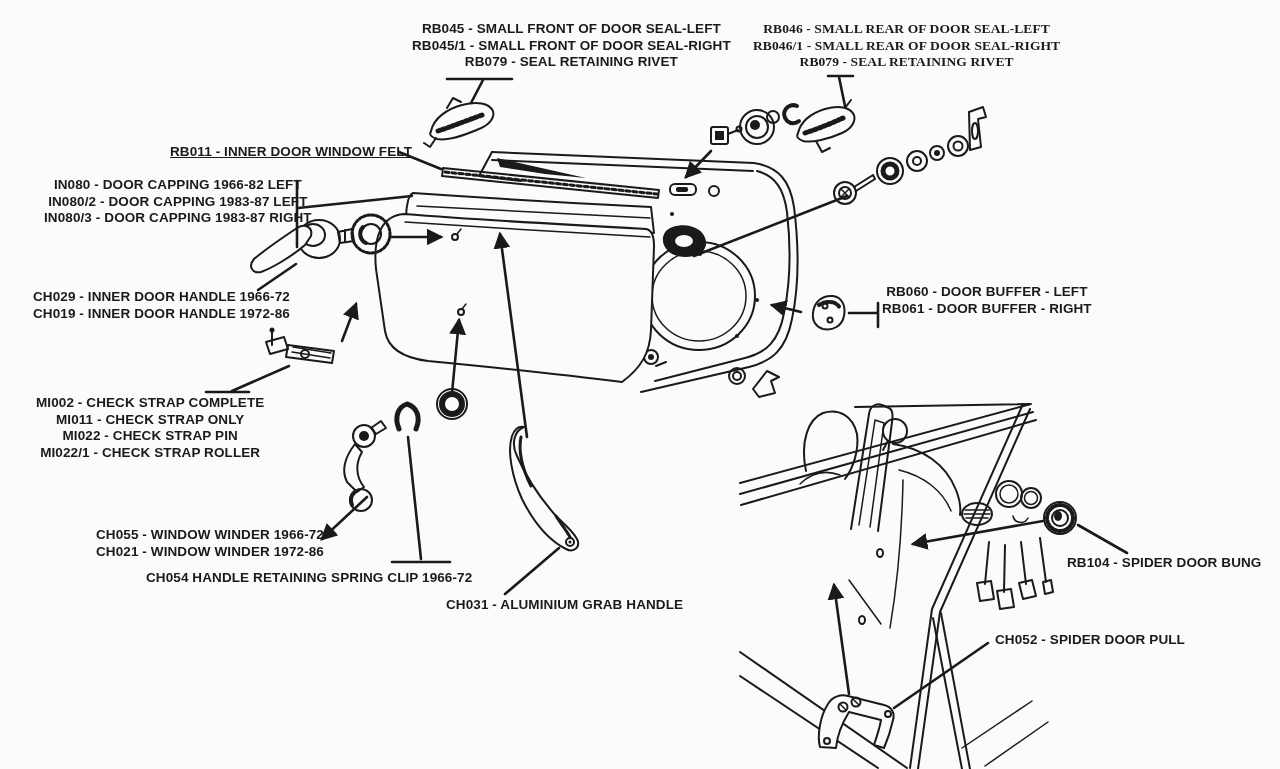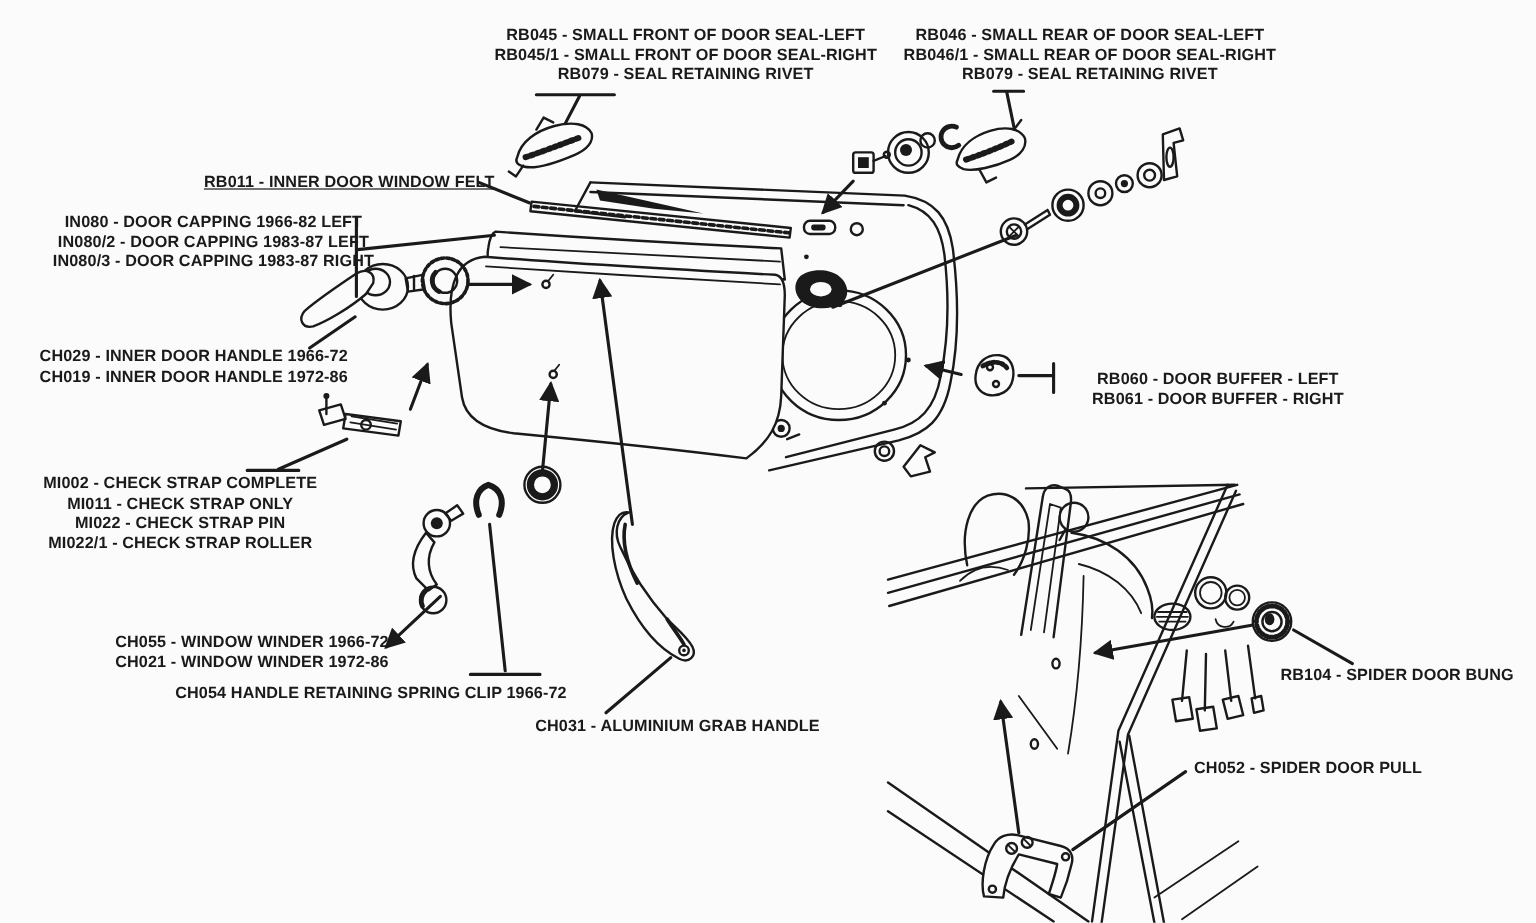--- a/index.html
+++ b/index.html
@@ -267,21 +267,21 @@
       <path d="M462,309 L466,304" stroke-width="1.5"></path>
     </g>
   </svg>
 
   <div class="label" style="left:412px; top:21px;">
     <div>RB045 - SMALL FRONT OF DOOR SEAL-LEFT</div>
     <div>RB045/1 - SMALL FRONT OF DOOR SEAL-RIGHT</div>
     <div>RB079 - SEAL RETAINING RIVET</div>
   </div>
 
-  <div class="label" style="left:753px; top:21px;">
+  <div class="label" style="left:753px; top:21px;font-family:Liberation Serif, serif;">
     <div>RB046 - SMALL REAR OF DOOR SEAL-LEFT</div>
     <div>RB046/1 - SMALL REAR OF DOOR SEAL-RIGHT</div>
     <div>RB079 - SEAL RETAINING RIVET</div>
   </div>
 
   <div class="label" style="left:170px; top:144px;text-decoration:underline;">
     <div>RB011 - INNER DOOR WINDOW FELT</div>
   </div>
 
   <div class="label" style="left:44px; top:177px;">
@@ -308,21 +308,21 @@
   </div>
 
   <div class="label" style="left:146px; top:570px;">
     <div>CH054 HANDLE RETAINING SPRING CLIP 1966-72</div>
   </div>
 
   <div class="label" style="left:446px; top:597px;">
     <div>CH031 - ALUMINIUM GRAB HANDLE</div>
   </div>
 
-  <div class="label" style="left:882px; top:308px;margin-left:28px;">
+  <div class="label" style="left:882px; top:284px;">
     <div>RB060 - DOOR BUFFER - LEFT</div>
     <div>RB061 - DOOR BUFFER - RIGHT</div>
   </div>
 
   <div class="label" style="left:1067px; top:555px;">
     <div>RB104 - SPIDER DOOR BUNG</div>
   </div>
 
   <div class="label" style="left:995px; top:632px;">
     <div>CH052 - SPIDER DOOR PULL</div>

